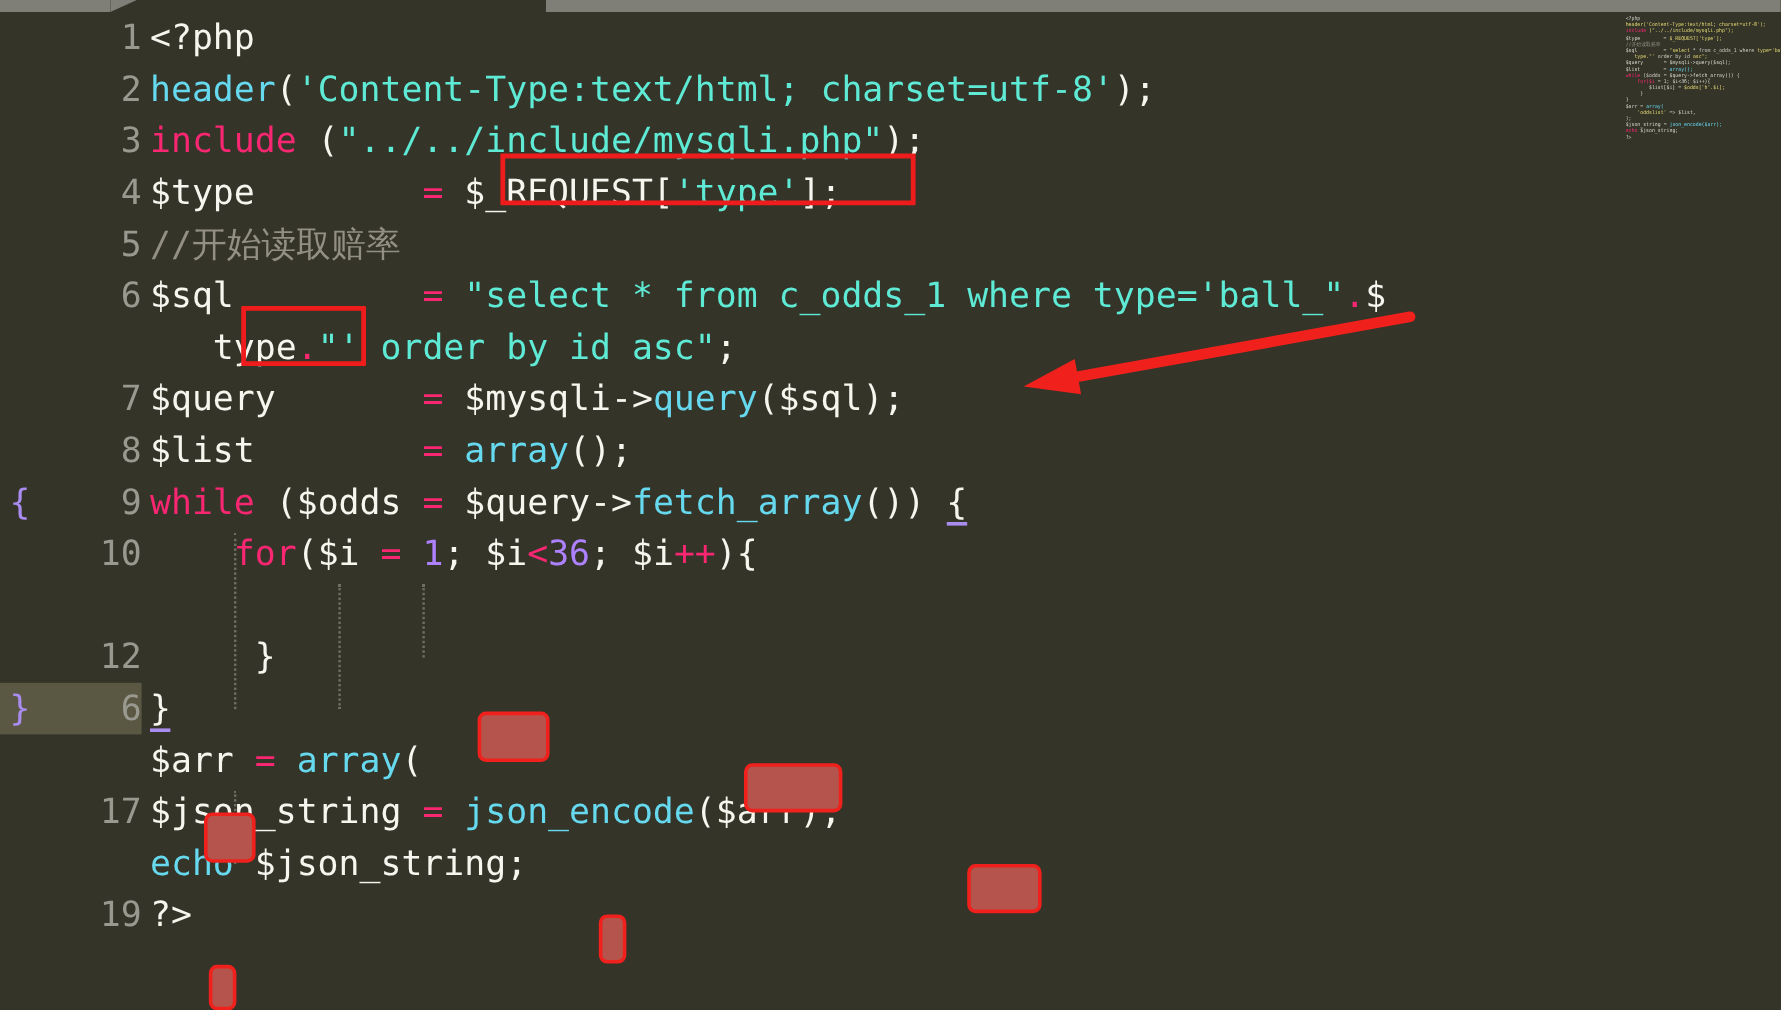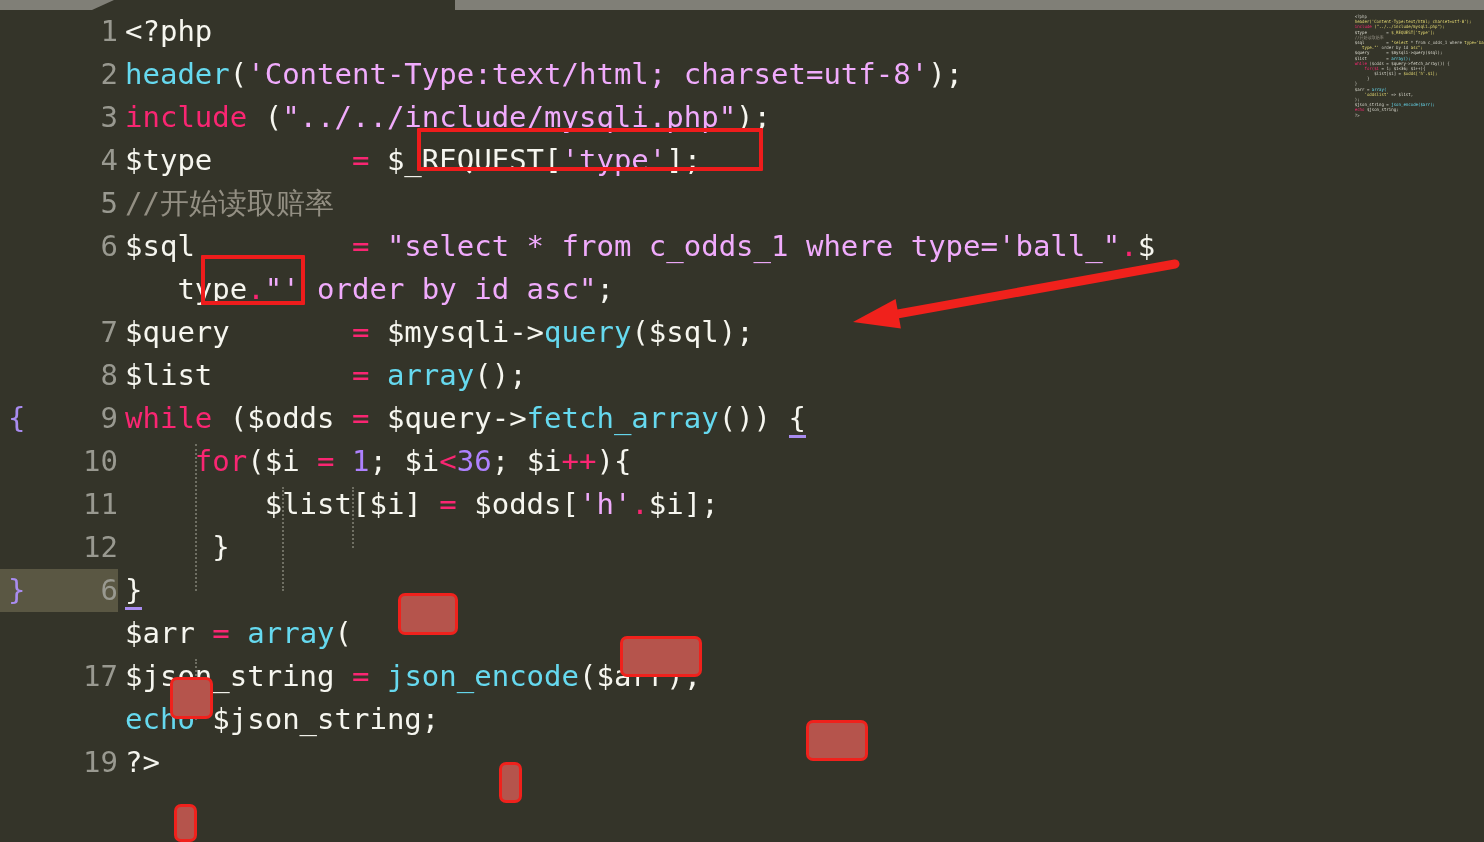--- a/index.html
+++ b/index.html
@@ -98,21 +98,21 @@
     position: absolute;
     left: 125px;
     top: 0;
     height: 43px;
   }
 
   
   .t-plain  { color: #f6f6ef; }
   .t-fn     { color: #66d9ef; }
   .t-kw     { color: #f92672; }
-  .t-str    { color: #f0abfc; }
+  .t-str    { color: #5eead4; }
   .t-num    { color: #ae81ff; }
   .t-op     { color: #f92672; }
   .t-cmt    { color: #938f83; }
   .t-brace-match {
     color: #f6f6ef;
     border-bottom: 3px solid #a98cf0;
   }
 
   
   .indent-guide {
@@ -188,21 +188,21 @@
       <div class="code-line"><div class="gutter"><span class="num">2</span></div><div class="code-body"><span class="t-fn">header</span><span class="t-plain">(</span><span class="t-str">'Content-Type:text/html; charset=utf-8'</span><span class="t-plain">);</span></div></div>
       <div class="code-line"><div class="gutter"><span class="num">3</span></div><div class="code-body"><span class="t-kw">include</span><span class="t-plain"> (</span><span class="t-str">"../../include/mysqli.php"</span><span class="t-plain">);</span></div></div>
       <div class="code-line"><div class="gutter"><span class="num">4</span></div><div class="code-body"><span class="t-plain">$type        </span><span class="t-op">=</span><span class="t-plain"> $_REQUEST[</span><span class="t-str">'type'</span><span class="t-plain">];</span></div></div>
       <div class="code-line"><div class="gutter"><span class="num">5</span></div><div class="code-body"><span class="t-cmt">//开始读取赔率</span></div></div>
       <div class="code-line"><div class="gutter"><span class="num">6</span></div><div class="code-body"><span class="t-plain">$sql         </span><span class="t-op">=</span><span class="t-str"> "select * from c_odds_1 where type='ball_"</span><span class="t-op">.</span><span class="t-plain">$</span></div></div>
       <div class="code-line"><div class="gutter"><span class="num"></span></div><div class="code-body"><span class="t-plain">   type</span><span class="t-op">.</span><span class="t-str">"' order by id asc"</span><span class="t-plain">;</span></div></div>
       <div class="code-line"><div class="gutter"><span class="num">7</span></div><div class="code-body"><span class="t-plain">$query       </span><span class="t-op">=</span><span class="t-plain"> $mysqli-&gt;</span><span class="t-fn">query</span><span class="t-plain">($sql);</span></div></div>
       <div class="code-line"><div class="gutter"><span class="num">8</span></div><div class="code-body"><span class="t-plain">$list        </span><span class="t-op">=</span><span class="t-plain"> </span><span class="t-fn">array</span><span class="t-plain">();</span></div></div>
       <div class="code-line"><div class="gutter"><span class="brace">{</span><span class="num">9</span></div><div class="code-body"><span class="t-kw">while</span><span class="t-plain"> ($odds </span><span class="t-op">=</span><span class="t-plain"> $query-&gt;</span><span class="t-fn">fetch_array</span><span class="t-plain">()) </span><span class="t-brace-match">{</span></div></div>
       <div class="code-line"><div class="gutter"><span class="num">10</span></div><div class="code-body"><span class="t-plain">    </span><span class="t-kw">for</span><span class="t-plain">($i </span><span class="t-op">=</span><span class="t-plain"> </span><span class="t-num">1</span><span class="t-plain">; $i</span><span class="t-op">&lt;</span><span class="t-num">36</span><span class="t-plain">; $i</span><span class="t-op">++</span><span class="t-plain">){</span></div></div>
-      <div class="code-line"><div class="gutter"><span class="num">11</span></div><div class="code-body"><span class="t-plain">        $list[$i] </span><span class="t-op">=</span><span class="t-plain"> $odds[</span><span class="t-str">'h'</span><span class="t-op">.</span><span class="t-plain">$i];</span></div></div>
+      <div class="code-line"></div>
       <div class="code-line"><div class="gutter"><span class="num">12</span></div><div class="code-body"><span class="t-plain">     }</span></div></div>
       <div class="code-line current"><div class="gutter"><span class="brace">}</span><span class="num">6</span></div><div class="code-body"><span class="t-brace-match">}</span></div></div>
       <div class="code-line"><div class="code-body"><span class="t-plain">$arr </span><span class="t-op">=</span><span class="t-plain"> </span><span class="t-fn">array</span><span class="t-plain">(</span></div></div>
       <div class="code-line"><div class="gutter"><span class="num">17</span></div><div class="code-body"><span class="t-plain">$json_string </span><span class="t-op">=</span><span class="t-plain"> </span><span class="t-fn">json_encode</span><span class="t-plain">($arr);</span></div></div>
       <div class="code-line"><div class="code-body"><span class="t-fn">echo</span><span class="t-plain"> $json_string;</span></div></div>
       <div class="code-line"><div class="gutter"><span class="num">19</span></div><div class="code-body"><span class="t-plain">?&gt;</span></div></div>
     </div>
 
   <div id="minimap">
       <div class="mini-line"><span style="color: rgb(207, 207, 198);">&lt;?php</span></div>

